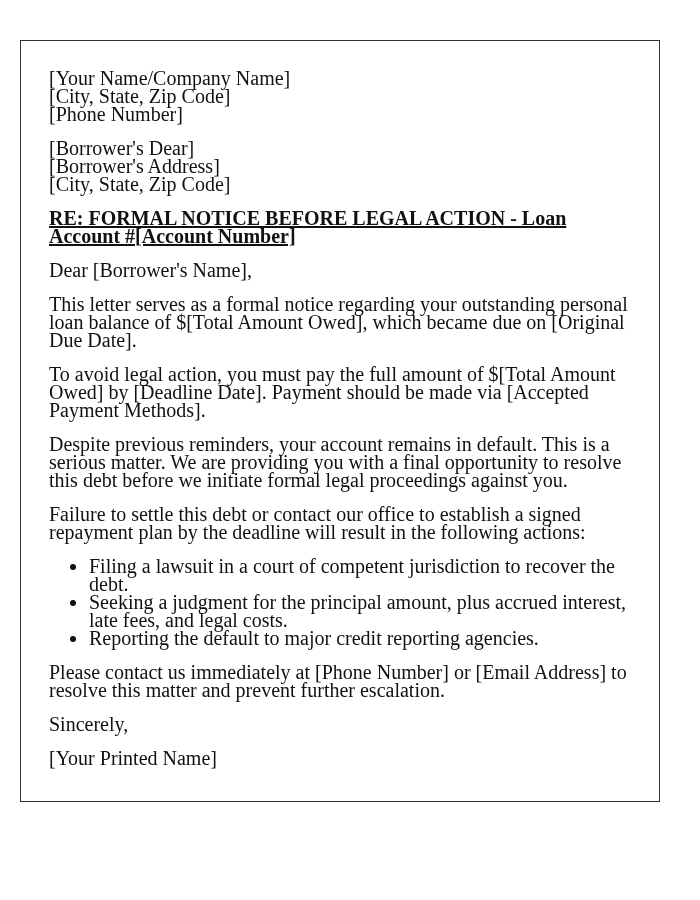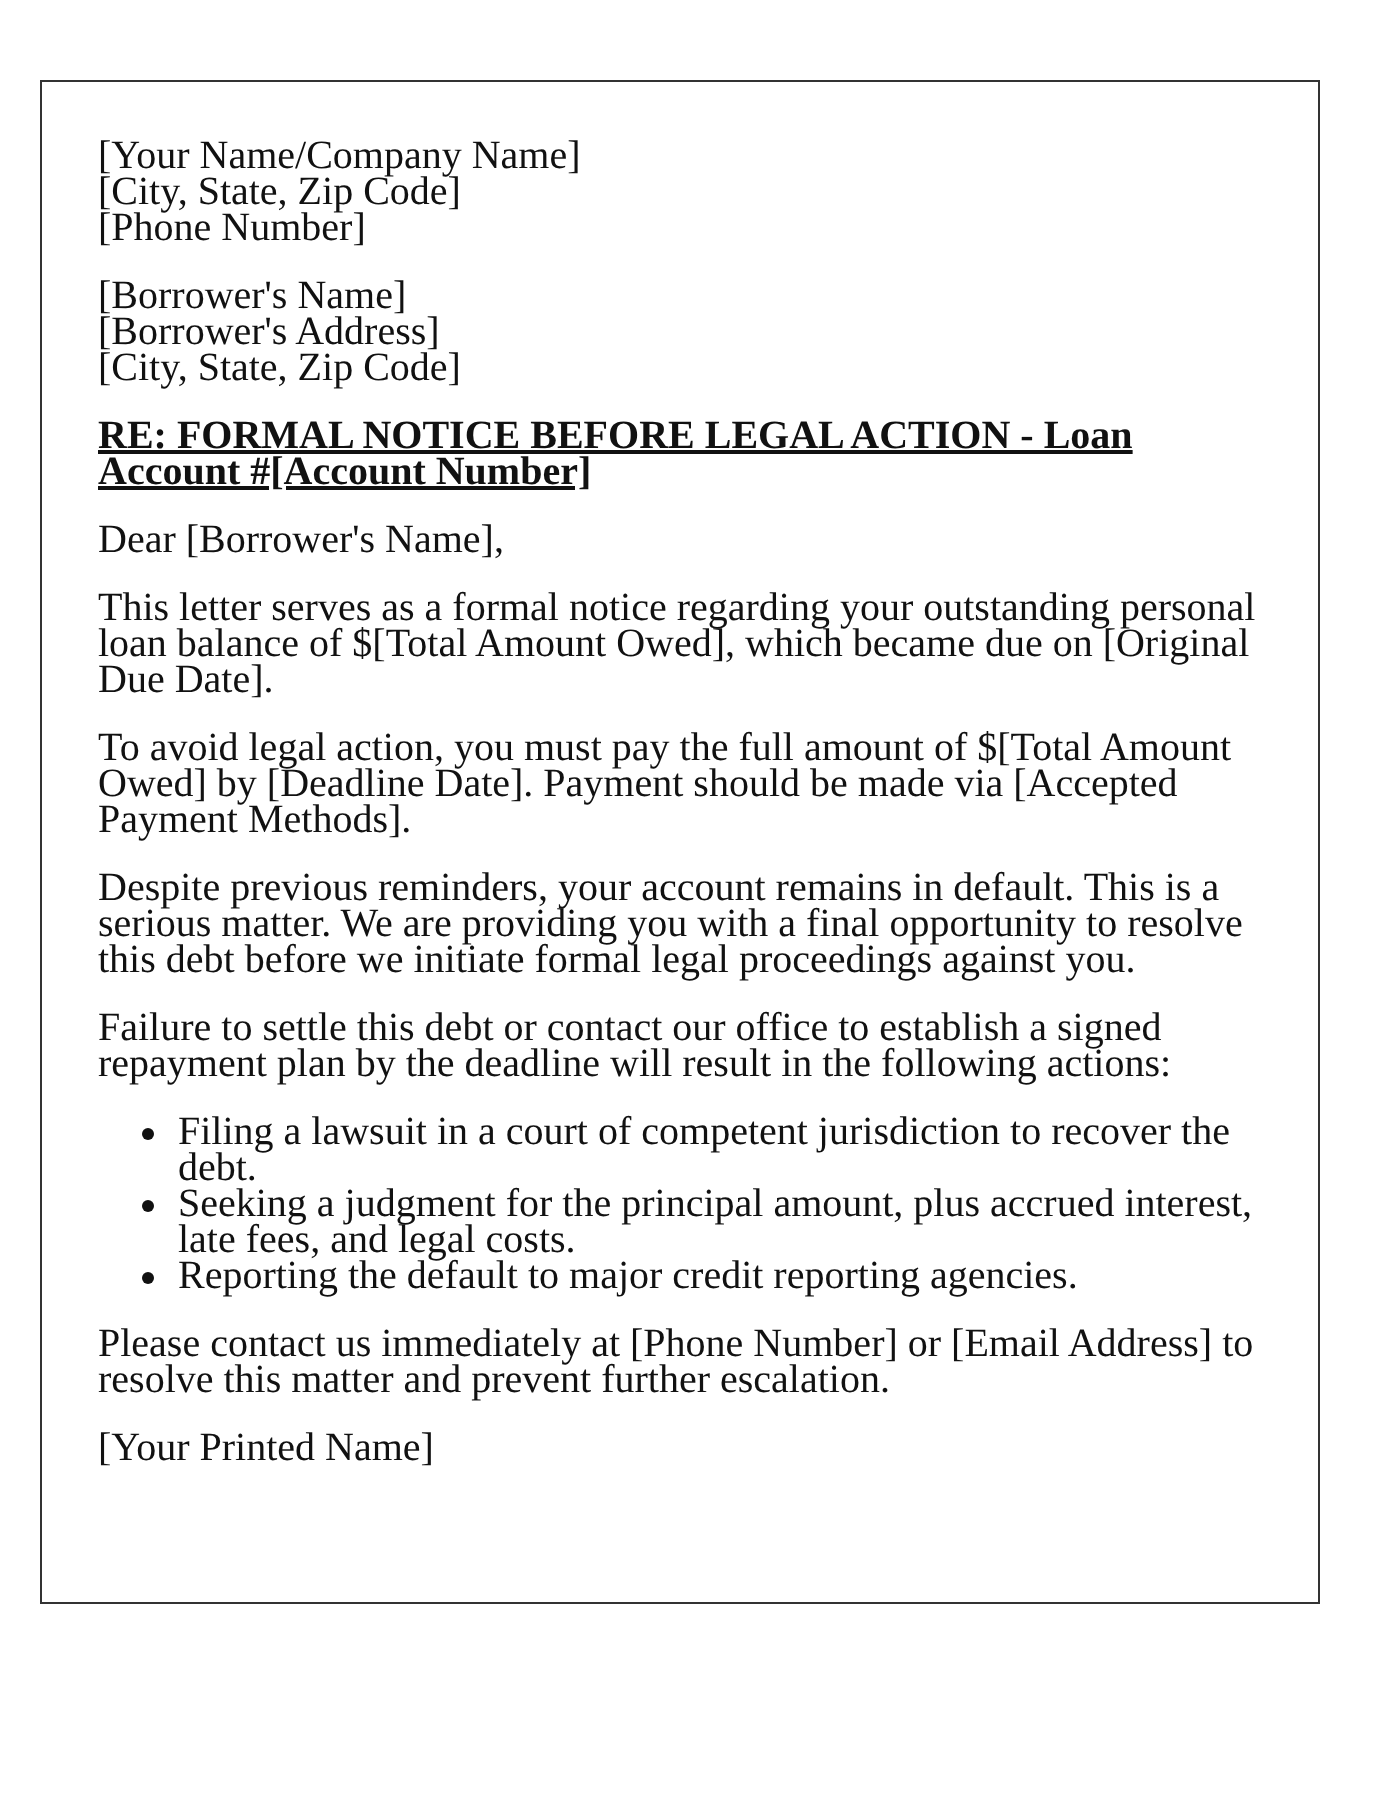--- a/index.html
+++ b/index.html
@@ -29,21 +29,21 @@
 
 <div class="letter">
 
   <div class="block">
     <span class="line">[Your Name/Company Name]</span>
     <span class="line">[City, State, Zip Code]</span>
     <span class="line">[Phone Number]</span>
   </div>
 
   <div class="block">
-    <span class="line">[Borrower's Name]</span>
+    <span class="line">[Borrower's Dear]</span>
     <span class="line">[Borrower's Address]</span>
     <span class="line">[City, State, Zip Code]</span>
   </div>
 
   <div class="subject">RE: FORMAL NOTICE BEFORE LEGAL ACTION - Loan Account #[Account Number]</div>
 
   <p>Dear [Borrower's Name],</p>
 
   <p>This letter serves as a formal notice regarding your outstanding personal loan balance of $[Total Amount Owed], which became due on [Original Due Date].</p>
   <p>To avoid legal action, you must pay the full amount of $[Total Amount Owed] by [Deadline Date]. Payment should be made via [Accepted Payment Methods].</p>
@@ -51,18 +51,19 @@
   <p>Failure to settle this debt or contact our office to establish a signed repayment plan by the deadline will result in the following actions:</p>
 
   <ul>
     <li>Filing a lawsuit in a court of competent jurisdiction to recover the debt.</li>
     <li>Seeking a judgment for the principal amount, plus accrued interest, late fees, and legal costs.</li>
     <li>Reporting the default to major credit reporting agencies.</li>
   </ul>
 
   <p>Please contact us immediately at [Phone Number] or [Email Address] to resolve this matter and prevent further escalation.</p>
 
+  <p>Sincerely,</p>
 
   <div class="block">
     <span class="line">[Your Printed Name]</span>
   </div>
 
 </div>
 
 </body></html>

